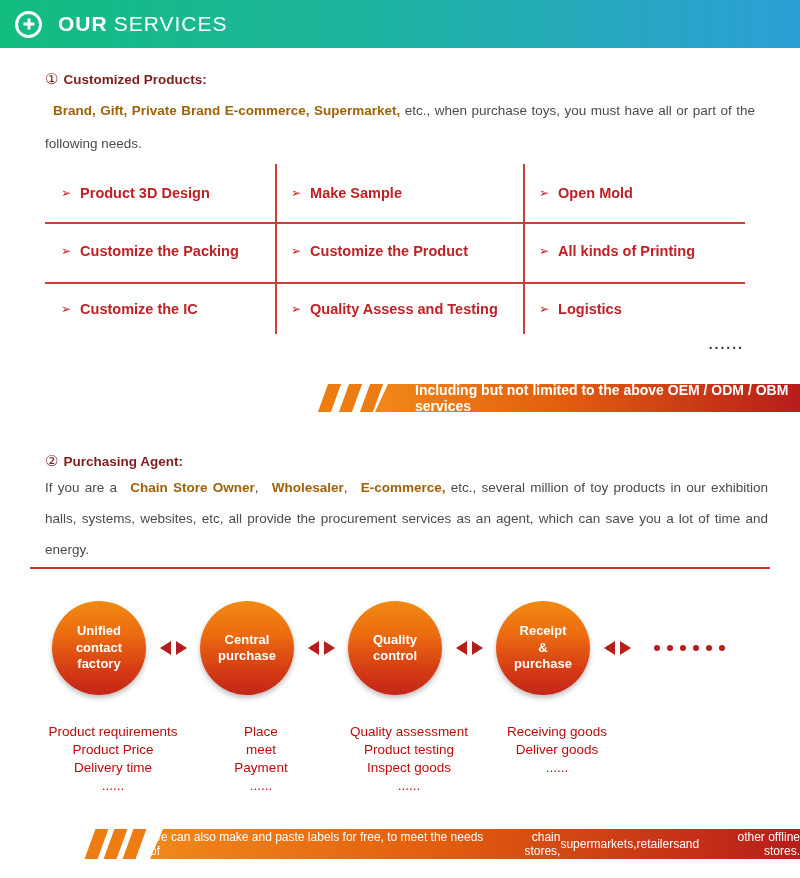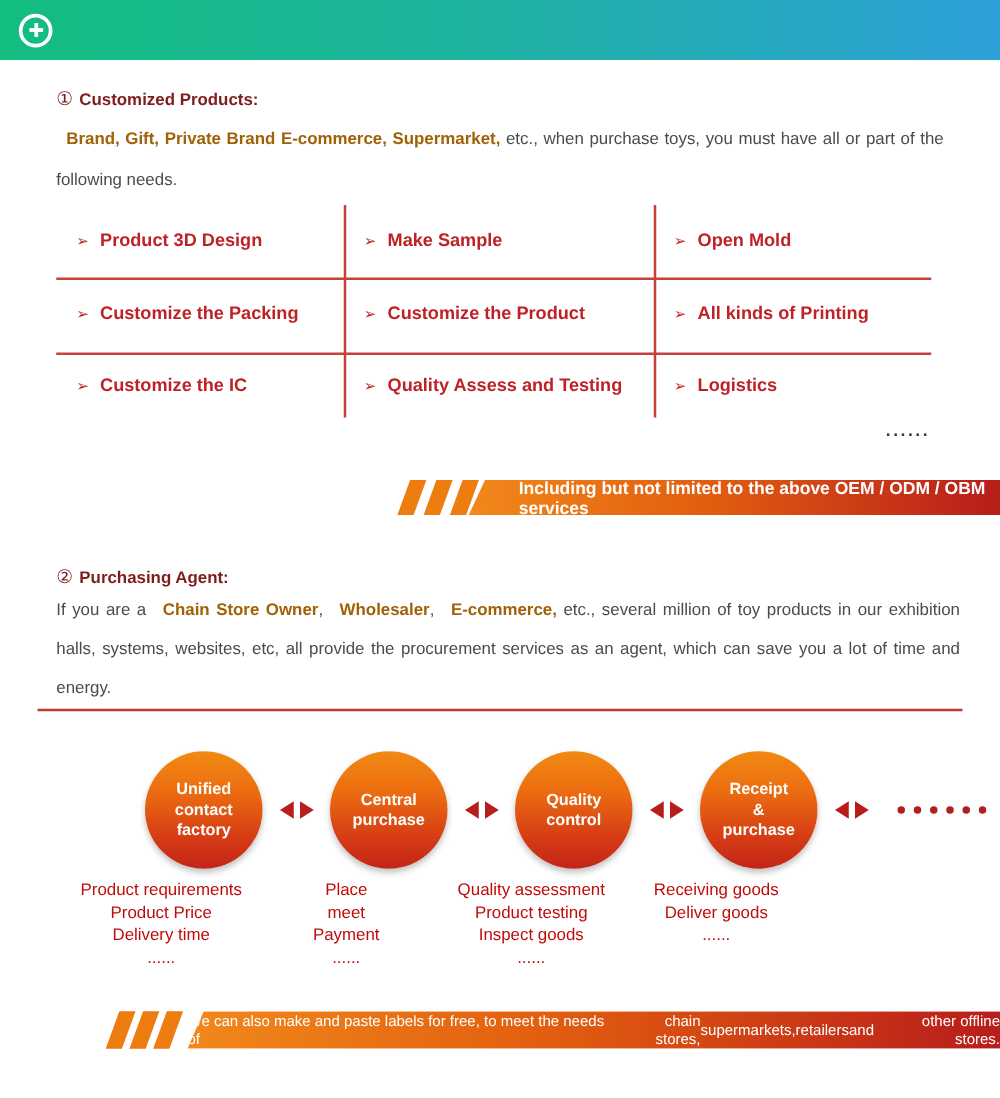--- a/index.html
+++ b/index.html
@@ -43,43 +43,46 @@
   .banner1 .s1{left:323px}.banner1 .s2{left:344px}.banner1 .s3{left:365px}
   .banner1 .bar{left:375px; padding-left:40px;}
   .banner2 { height:30px; margin-top:34px; }
   .banner2 .s1{left:90px}.banner2 .s2{left:109px}.banner2 .s3{left:128px}
   .banner2 .bar{left:150px; font-size:12px; font-weight:400;}
   .banner2 .bar b{font-weight:400;text-align:right;}
 
   .redline { margin:2px 30px 0 30px; border-top:2px solid #c0392b; }
 
   
-  .flow { display:flex; align-items:center; margin-top:32px; padding-left:116px; height:94px; }
+  .flow { display:flex; align-items:center; margin-top:32px; padding-left:52px; height:94px; }
   .circle { width:94px; height:94px; border-radius:50%; flex:0 0 auto;
             background:linear-gradient(180deg,#f18a12 0%,#ec6c10 35%,#d43a15 75%,#c32517 100%);
             box-shadow:0 3px 5px rgba(0,0,0,0.25);
             display:flex; flex-direction:column; align-items:center; justify-content:center;
             color:#fff; font-weight:700; font-size:13px; line-height:16.5px; text-align:center; }
   .arrowpair { width:54px; flex:0 0 auto; display:flex; align-items:center; justify-content:center; gap:5px; }
   .tri { width:0; height:0; border-top:7px solid transparent; border-bottom:7px solid transparent; }
   .tri-l { border-right:11px solid #b71d1a; }
   .tri-r { border-left:11px solid #b71d1a; }
   .flow-dots { display:flex; align-items:center; gap:7px; margin-left:10px; }
   .flow-dots i { width:6px; height:6px; border-radius:50%; background:#b71d1a; }
 
-  .notes { display:flex; padding-left:55px; margin-top:8px; }
+  .notes { display:flex; padding-left:39px; margin-top:28px; }
   .note-col { width:148px; flex:0 0 auto; text-align:center; color:#c00b0b; font-size:13.5px; line-height:18px; }
 </style>
 </head>
 <body>
 
 <div class="page">
 
   <div class="header">
     <div class="plus-btn"></div>
+    <div class="header-title">
+      <span class="t1">OUR</span><span class="t2">SERVICES</span>
+    </div>
   </div>
 
   <div class="sec-head">
     <span class="circled">①</span><span>Customized Products:</span>
   </div>
   <div class="para">
     <b>Brand, Gift, Private Brand E-commerce, Supermarket,</b><span> etc., when purchase toys, you must have all or part of the following needs.</span>
   </div>
 
   <div class="svc-grid">

